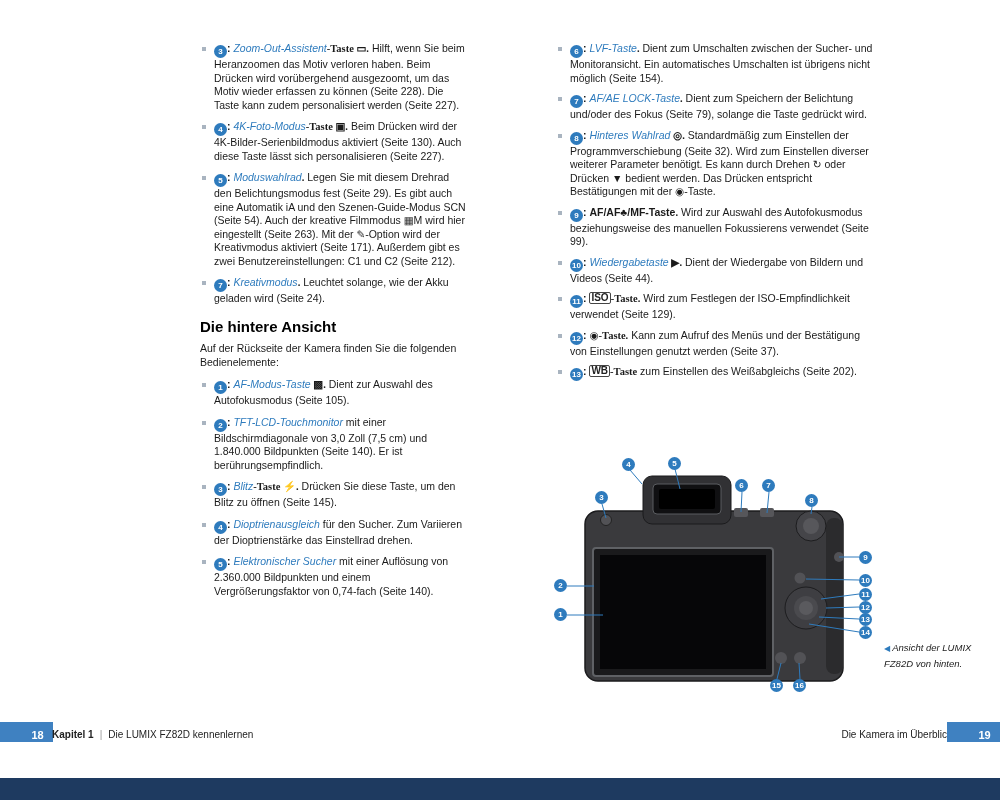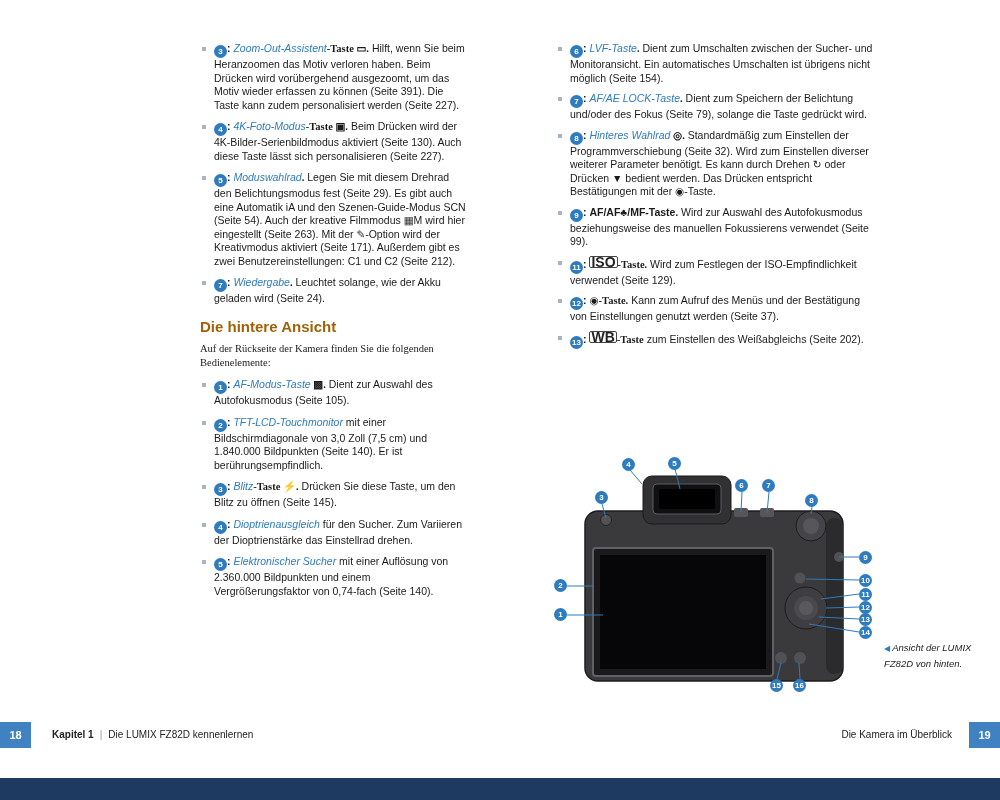--- a/index.html
+++ b/index.html
@@ -12,64 +12,64 @@
 
   .item { position:relative; padding-left:14px; margin-bottom:8px; }
   .col-right .item { margin-bottom:7px; }
   .bullet { position:absolute; left:2px; top:5px; width:4px; height:4px; background:#a9b4c0; }
   .badge { display:inline-block; min-width:13px; height:13px; border-radius:7px;
            background:#2e7bbd; color:#fff; font-size:8px; font-weight:bold;
            text-align:center; line-height:13px; vertical-align:-2px; }
   .colon { font-weight:bold; }
   .term { color:#2e7bbd; font-style:italic; }
   .term-plain { color:#1a1a1a; font-weight:bold; }
-  .kbd { display:inline-block; font-size:14px; font-weight:bold; color:#222;
+  .kbd { display:inline-block; font-size:10px; font-weight:bold; color:#222;
          border:1px solid #444; border-radius:2px; padding:0 1px; line-height:10px; vertical-align:1px; }
   .suffix { font-weight:bold;font-family:Liberation Serif, serif; }
 
-  .heading { font-size:15px; font-weight:bold; color:#a16207; margin:14px 0 9px 0; }
-  .intro { margin:0 0 9px 0;font-family:Liberation Serif, serif; }
+  .heading { font-size:15px; font-weight:bold; color:#000000; margin:14px 0 9px 0; }
+  .intro { margin:0 0 9px 0; }
 
   .illu { position:absolute; left:548px; top:456px; width:330px; height:250px; }
   .illu svg { position:absolute; left:0; top:0; }
   .co { position:absolute; width:13px; height:13px; border-radius:7px; background:#2e7bbd;
         color:#fff; font-size:8px; font-weight:bold; text-align:center; line-height:13px; }
 
   .caption { position:absolute; left:884px; top:640px; width:94px; font-size:9.5px;
              line-height:15px; font-style:italic; color:#222; }
   .cap-arrow { color:#2e7bbd; font-style:normal; font-size:8px; margin-right:2px; }
 
-  .pagebox { position:absolute; width:31px; height:26px; background:#3f81c1; color:#fff;
-             font-weight:bold; font-size:11px; text-align:center; line-height:26px; }
+  .pagebox { position:absolute; width:31px; height:20px; background:#3f81c1; color:#fff;
+             font-weight:bold; font-size:11px; text-align:center; line-height:26px;padding-left:22px; }
   .pagebox-left { left:0; top:722px; }
   .pagebox-right { right:0; top:722px; }
   .footer-left { position:absolute; left:52px; top:729px; font-size:10px; color:#222; }
   .footer-right { position:absolute; right:48px; top:729px; font-size:10px; color:#222; }
   .chap { font-weight:bold; }
   .sep { color:#999; margin:0 6px; }
   .bottombar { position:absolute; left:0; bottom:0; width:1000px; height:22px; background:#1e3a60; }
 </style>
 </head>
 <body>
 
 <div class="spread">
 
   <div class="col col-left">
 
     <div class="item">
-      <span class="bullet"></span><span class="badge">3</span><span class="colon">:</span> <span class="term">Zoom-Out-Assistent</span><span class="suffix">-Taste ▭.</span><span> Hilft, wenn Sie beim Heranzoomen das Motiv verloren haben. Beim Drücken wird vorübergehend ausgezoomt, um das Motiv wieder erfassen zu können (Seite 391). Die Taste kann zudem personalisiert werden (Seite 227).</span>
+      <span class="bullet"></span><span class="badge">3</span><span class="colon">:</span> <span class="term">Zoom-Out-Assistent</span><span class="suffix">-Taste ▭.</span><span> Hilft, wenn Sie beim Heranzoomen das Motiv verloren haben. Beim Drücken wird vorübergehend ausgezoomt, um das Motiv wieder erfassen zu können (Seite 228). Die Taste kann zudem personalisiert werden (Seite 227).</span>
     </div>
     <div class="item">
       <span class="bullet"></span><span class="badge">4</span><span class="colon">:</span> <span class="term">4K-Foto-Modus</span><span class="suffix">-Taste ▣.</span><span> Beim Drücken wird der 4K-Bilder-Serienbildmodus aktiviert (Seite 130). Auch diese Taste lässt sich personalisieren (Seite 227).</span>
     </div>
     <div class="item">
       <span class="bullet"></span><span class="badge">5</span><span class="colon">:</span> <span class="term">Moduswahlrad</span><span class="suffix">.</span><span> Legen Sie mit diesem Drehrad den Belichtungsmodus fest (Seite 29). Es gibt auch eine Automatik iA und den Szenen-Guide-Modus SCN (Seite 54). Auch der kreative Filmmodus ▦M wird hier eingestellt (Seite 263). Mit der ✎-Option wird der Kreativmodus aktiviert (Seite 171). Außerdem gibt es zwei Benutzereinstellungen: C1 und C2 (Seite 212).</span>
     </div>
     <div class="item">
-      <span class="bullet"></span><span class="badge">7</span><span class="colon">:</span> <span class="term">Wiedergabe</span><span class="suffix">.</span><span> Leuchtet solange, wie der Akku geladen wird (Seite 24).</span>
+      <span class="bullet"></span><span class="badge">7</span><span class="colon">:</span> <span class="term">Kreativmodus</span><span class="suffix">.</span><span> Leuchtet solange, wie der Akku geladen wird (Seite 24).</span>
     </div>
 
     <div class="heading">Die hintere Ansicht</div>
     <div class="intro">Auf der Rückseite der Kamera finden Sie die folgenden Bedienelemente:</div>
 
     <div class="item">
       <span class="bullet"></span><span class="badge">1</span><span class="colon">:</span> <span class="term">AF-Modus-Taste</span><span class="suffix"> ▩.</span><span> Dient zur Auswahl des Autofokusmodus (Seite 105).</span>
     </div>
     <div class="item">
       <span class="bullet"></span><span class="badge">2</span><span class="colon">:</span> <span class="term">TFT-LCD-Touchmonitor</span><span class="suffix"></span><span> mit einer Bildschirmdiagonale von 3,0 Zoll (7,5 cm) und 1.840.000 Bildpunkten (Seite 140). Er ist berührungsempfindlich.</span>
@@ -91,20 +91,23 @@
       <span class="bullet"></span><span class="badge">6</span><span class="colon">:</span> <span class="term">LVF-Taste</span><span class="suffix">.</span><span> Dient zum Umschalten zwischen der Sucher- und Monitoransicht. Ein automatisches Umschalten ist übrigens nicht möglich (Seite 154).</span>
     </div>
     <div class="item">
       <span class="bullet"></span><span class="badge">7</span><span class="colon">:</span> <span class="term">AF/AE LOCK-Taste</span><span class="suffix">.</span><span> Dient zum Speichern der Belichtung und/oder des Fokus (Seite 79), solange die Taste gedrückt wird.</span>
     </div>
     <div class="item">
       <span class="bullet"></span><span class="badge">8</span><span class="colon">:</span> <span class="term">Hinteres Wahlrad</span><span class="suffix"> ◎.</span><span> Standardmäßig zum Einstellen der Programmverschiebung (Seite 32). Wird zum Einstellen diverser weiterer Parameter benötigt. Es kann durch Drehen ↻ oder Drücken ▼ bedient werden. Das Drücken entspricht Bestätigungen mit der ◉-Taste.</span>
     </div>
     <div class="item">
       <span class="bullet"></span><span class="badge">9</span><span class="colon">:</span> <span class="term-plain">AF/AF♣/MF-Taste</span><span class="suffix">.</span><span> Wird zur Auswahl des Autofokusmodus beziehungsweise des manuellen Fokussierens verwendet (Seite 99).</span>
+    </div>
+    <div class="item">
+      <span class="bullet"></span><span class="badge">10</span><span class="colon">:</span> <span class="term">Wiedergabetaste</span><span class="suffix"> ▶.</span><span> Dient der Wiedergabe von Bildern und Videos (Seite 44).</span>
     </div>
     <div class="item">
       <span class="bullet"></span><span class="badge">11</span><span class="colon">:</span> <span class="kbd">ISO</span><span class="suffix">-Taste.</span><span> Wird zum Festlegen der ISO-Empfindlichkeit verwendet (Seite 129).</span>
     </div>
     <div class="item">
       <span class="bullet"></span><span class="badge">12</span><span class="colon">:</span> <span>◉</span><span class="suffix">-Taste.</span><span> Kann zum Aufruf des Menüs und der Bestätigung von Einstellungen genutzt werden (Seite 37).</span>
     </div>
     <div class="item">
       <span class="bullet"></span><span class="badge">13</span><span class="colon">:</span> <span class="kbd">WB</span><span class="suffix">-Taste</span><span> zum Einstellen des Weißabgleichs (Seite 202).</span>
     </div>

